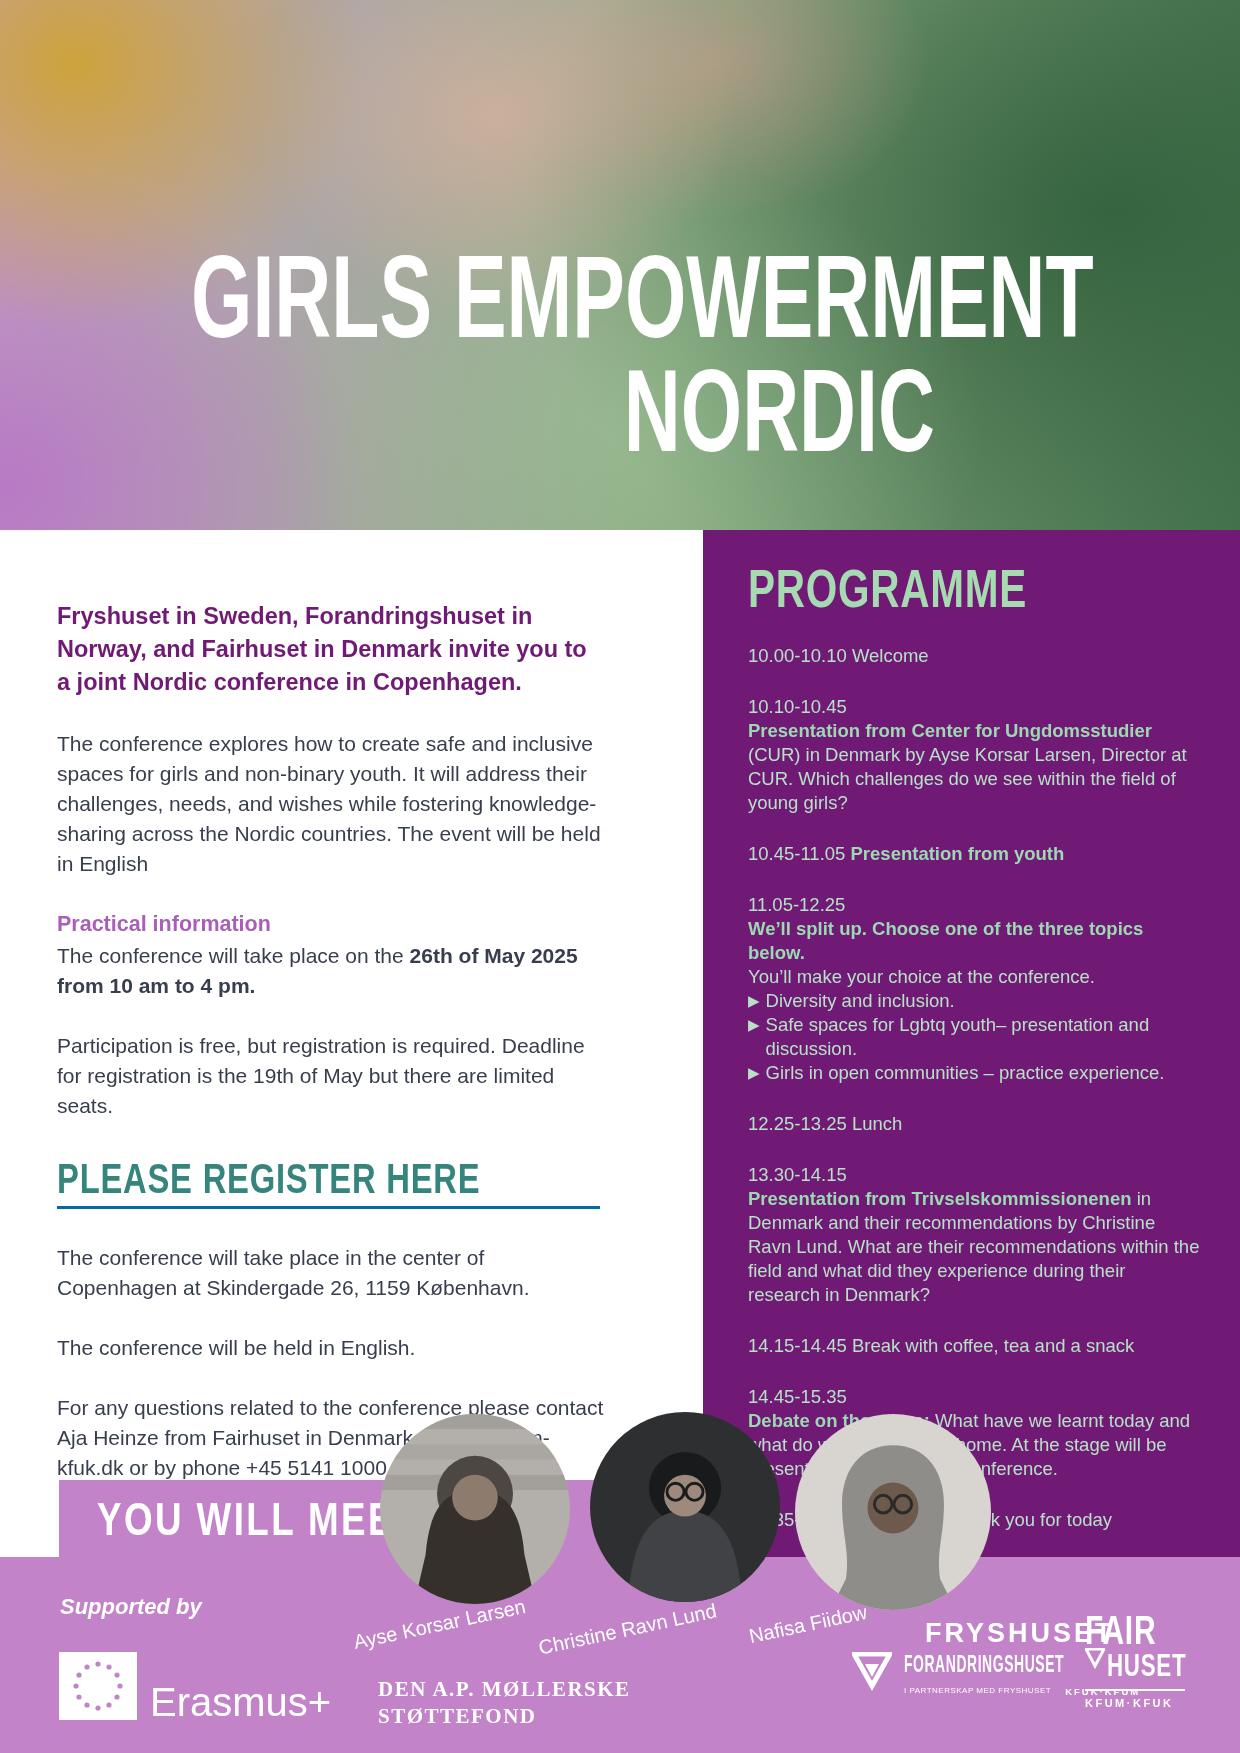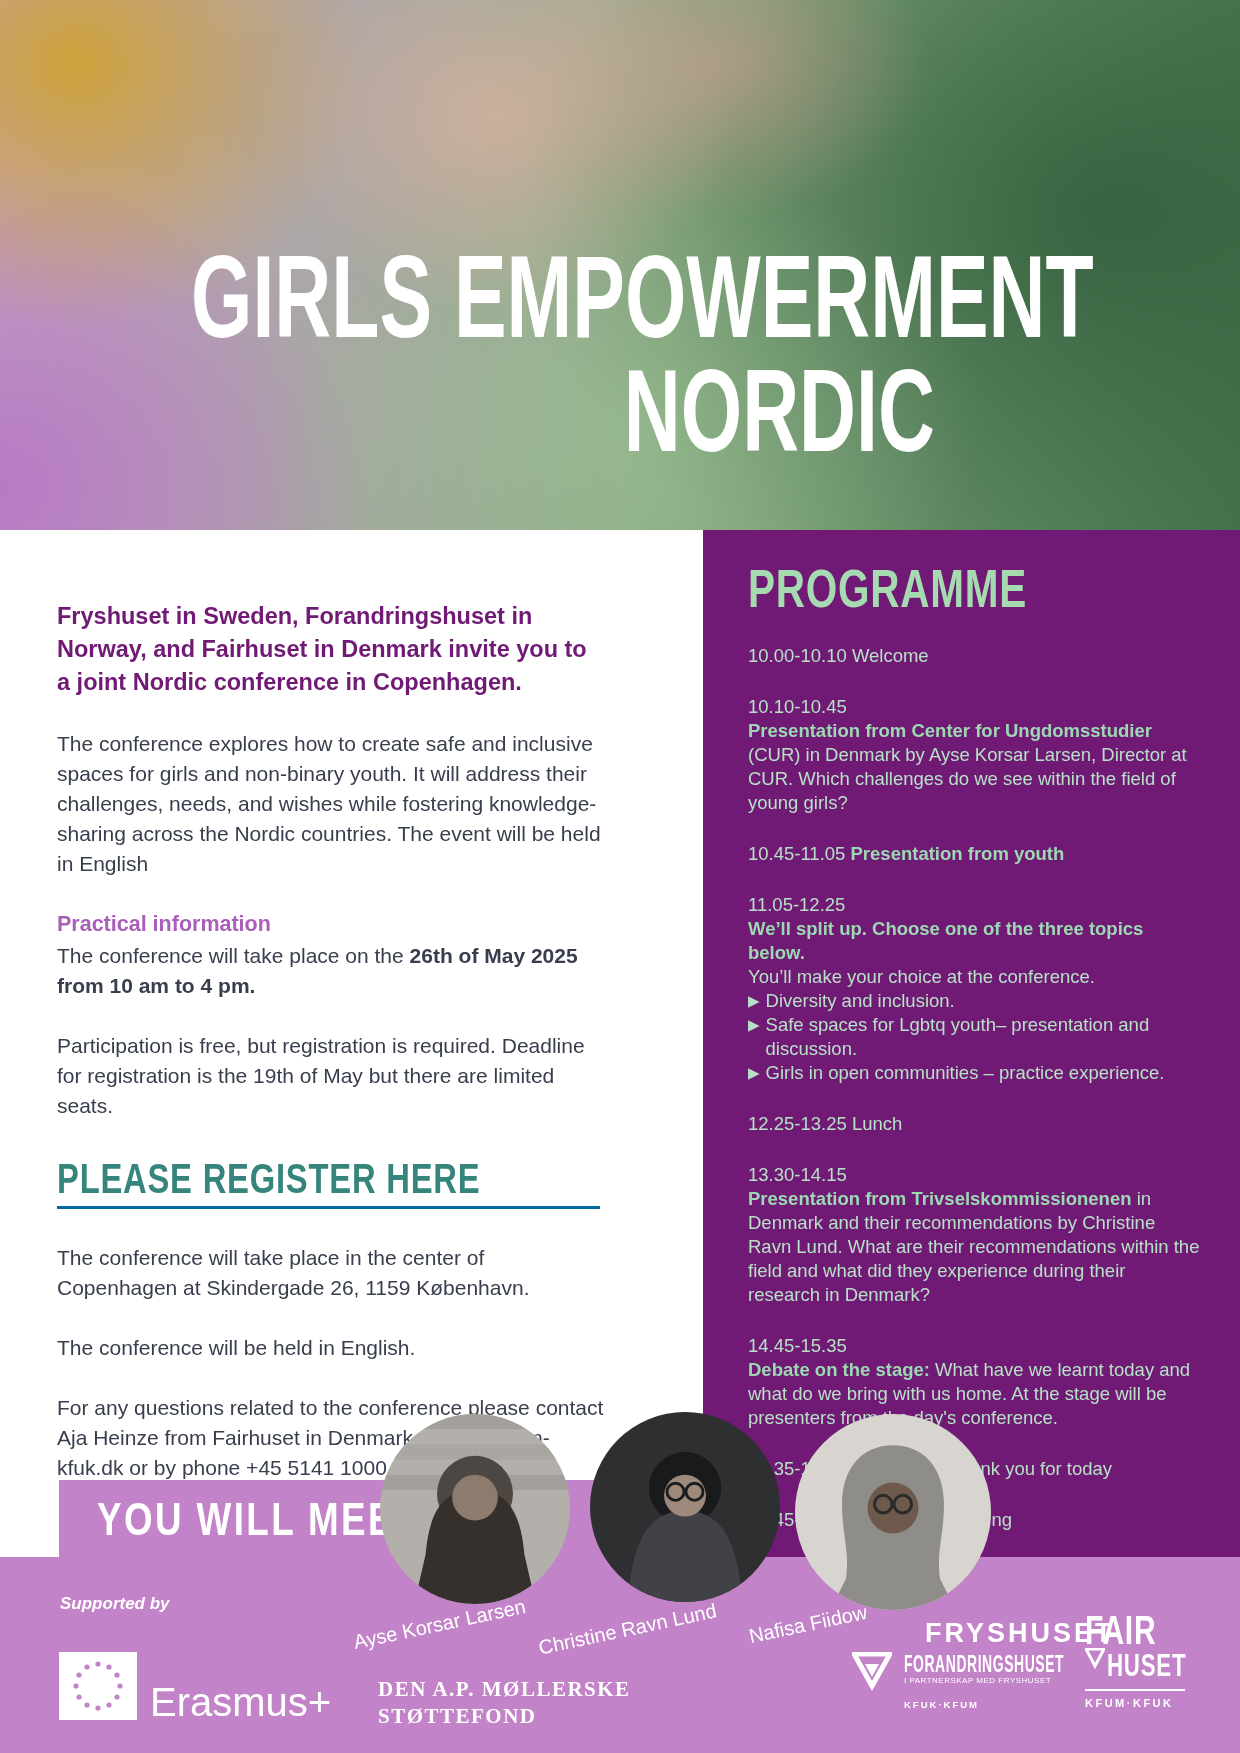--- a/index.html
+++ b/index.html
@@ -56,31 +56,31 @@
   .photo svg{display:block;width:100%;height:100%;}
   .photo1{left:380px;top:1414px;width:190px;height:190px;}
   .photo2{left:590px;top:1412px;width:190px;height:190px;}
   .photo3{left:795px;top:1414px;width:196px;height:196px;}
   .person-name{position:absolute;color:#fff;font-size:20px;z-index:6;transform:rotate(-12deg);white-space:nowrap;}
   .name1{left:352px;top:1613px;}
   .name2{left:537px;top:1618px;}
   .name3{left:748px;top:1613px;}
 
   
-  .supported{position:absolute;left:60px;top:1594px;color:#fff;font-style:italic;font-weight:bold;font-size:17px;z-index:6;}
+  .supported{position:absolute;left:60px;top:1594px;color:#fff;font-style:italic;font-weight:bold;font-size:22px;z-index:6;}
   .eu-flag{position:absolute;left:59px;top:1652px;width:78px;height:68px;background:#fff;z-index:6;}
   .erasmus{position:absolute;left:150px;top:1680px;color:#fff;font-size:40px;z-index:6;}
   .mollerske{position:absolute;left:378px;top:1676px;color:#fff;font-family:"Liberation Serif","DejaVu Serif",serif;
     font-weight:bold;font-size:21px;line-height:27px;letter-spacing:1.5px;z-index:6;}
   .fryshuset{position:absolute;left:925px;top:1618px;color:#fff;font-weight:bold;font-size:27px;letter-spacing:3px;z-index:6;}
   .forandr{position:absolute;left:852px;top:1652px;z-index:6;display:flex;align-items:flex-start;}
   .forandr-mark{width:40px;height:44px;margin-right:12px;}
   .forandr-text .ft-main{color:#fff;font-weight:bold;font-size:24px;line-height:24px;display:inline-block;
     transform:scaleX(.58);transform-origin:left center;white-space:nowrap;letter-spacing:1px;}
-  .ft-subrow{display:flex;gap:14px;margin-top:0;flex-direction:column;}
+  .ft-subrow{display:flex;gap:14px;margin-top:10px;}
   .ft-sub1{color:#fff;font-size:8px;letter-spacing:.5px;}
   .ft-sub2{color:#fff;font-size:9.5px;font-weight:bold;letter-spacing:2px;}
   .fairhuset{position:absolute;left:1085px;top:1612px;color:#fff;z-index:6;}
   .fh-line1{font-weight:bold;font-size:40px;line-height:36px;display:inline-block;transform:scaleX(.75);transform-origin:left center;letter-spacing:1px;}
   .fh-row{display:flex;}
   .fh-tri{width:20px;height:22px;margin-right:2px;}
   .fh-line2{font-weight:bold;font-size:31px;display:inline-block;transform:scaleX(.72);transform-origin:left center;letter-spacing:1px;}
   .fh-rule{width:100px;height:2px;background:#fff;margin:5px 0 6px 0;}
   .fh-sub{font-size:11px;font-weight:bold;letter-spacing:2.5px;}
 </style>
@@ -148,20 +148,23 @@
 
     <div class="pg-item">
       <span>12.25-13.25 Lunch</span>
     </div>
 
     <div class="pg-item">
       <div>13.30-14.15</div>
       <div><span class="pg-bold">Presentation from Trivselskommissionenen</span><span> in Denmark and their recommendations by Christine Ravn Lund. What are their recommendations within the field and what did they experience during their research in Denmark?</span></div>
     </div>
 
+    <div class="pg-item">
+      <span>14.15-14.45 Break with coffee, tea and a snack</span>
+    </div>
 
     <div class="pg-item">
       <div>14.45-15.35</div>
       <div><span class="pg-bold">Debate on the stage:</span><span> What have we learnt today and what do we bring with us home. At the stage will be presenters from the day's conference.</span></div>
     </div>
 
     <div class="pg-item">
       <span>15.35-15.45 Closing and thank you for today</span>
     </div>
 

